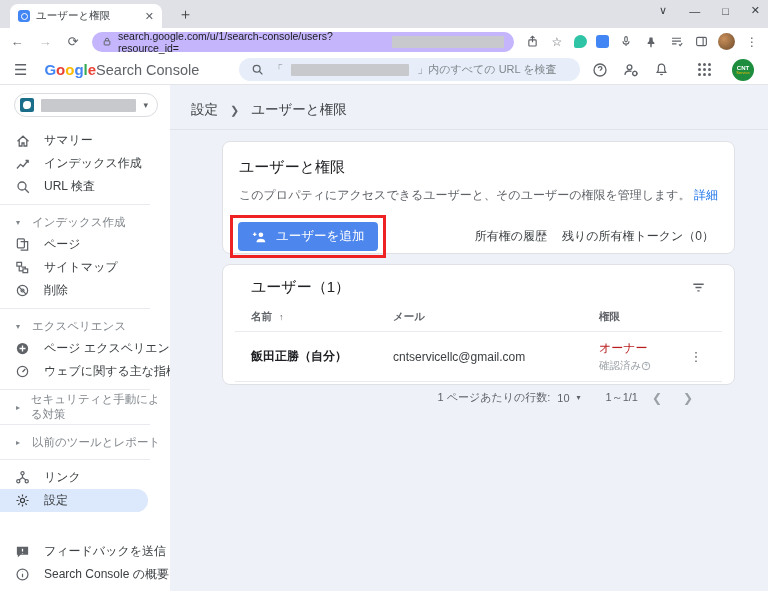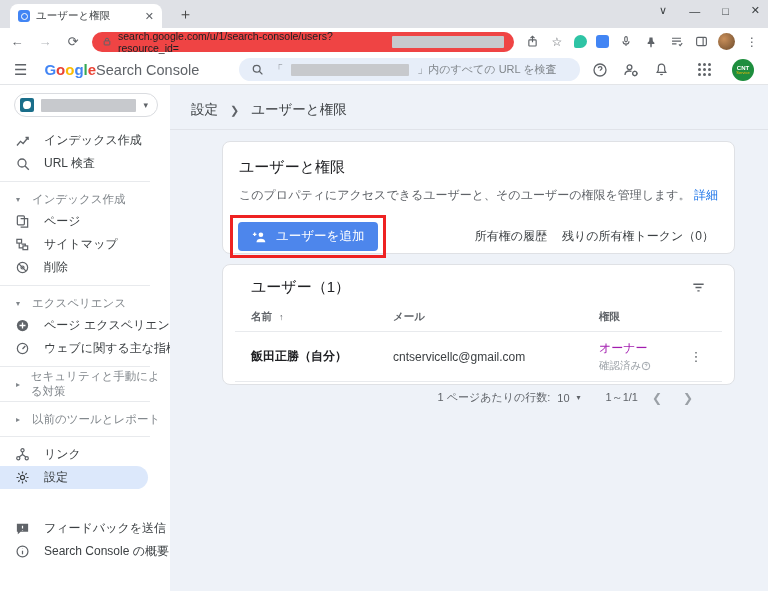--- a/index.html
+++ b/index.html
@@ -14,21 +14,21 @@
   .tab-title { flex:1; white-space:nowrap; overflow:hidden; }
   .tab-close { color:#5f6368; font-size:11px; cursor:default; }
   .newtab-btn { font-size:15px; color:#444; margin-left:10px; padding:0 6px 4px; }
   .win-controls { position:absolute; right:8px; top:4px; display:flex; gap:22px; color:#3c4043; font-size:11px; align-items:center; }
   .favicon { width:12px; height:12px; border-radius:3px; background:#4285f4; position:relative; flex:none; }
   .favicon::after { content:""; position:absolute; left:3px; top:3px; width:5px; height:5px; border:1.5px solid #fff; border-radius:50%; }
 
   .toolbar { height:27px; background:#fff; display:flex; align-items:center; padding:0 8px; gap:10px; }
   .nav-ic { color:#5f6368; font-size:13px; width:18px; text-align:center; }
   .nav-ic.dis { color:#b6b9bd; }
-  .urlbar { flex:1; max-width:460px; height:20px; background:#ef4444; border-radius:10px; display:flex; align-items:center; padding:0 10px; gap:6px; font-size:10.5px; color:#202124; }
+  .urlbar { flex:1; max-width:460px; height:20px; background:#c4b5fd; border-radius:10px; display:flex; align-items:center; padding:0 10px; gap:6px; font-size:10.5px; color:#202124; }
   .url-redact { width:115px; height:12px; background:#c7c9cd; border-radius:1px; }
   .tb-icons { display:flex; align-items:center; gap:9px; margin-left:auto; }
   .tb-ic { width:16px; height:16px; display:flex; align-items:center; justify-content:center; color:#5f6368; font-size:12px; }
   .ext-green { width:13px; height:13px; border-radius:50% 50% 50% 2px; background:#2ec4a5; }
   .ext-blue { width:13px; height:13px; border-radius:3px; background:#4285f4; }
   .avatar-photo { width:17px; height:17px; border-radius:50%; background:radial-gradient(circle at 35% 35%, #c98f5a, #6b4a2b); }
 
   
   .app-header { height:30px; background:#fff; border-bottom:1px solid #e3e5e8; display:flex; align-items:center; padding:0 14px; gap:12px; }
   .burger { font-size:15px; color:#5f6368; width:20px; }
@@ -85,21 +85,21 @@
   .card2-head { display:flex; align-items:center; }
   .filter-ic { margin-left:auto; color:#5f6368; }
   .tbl-header { display:flex; margin-top:13px; font-size:10.5px; color:#5f6368; font-weight:bold; padding-bottom:7px; }
   .col-name { width:142px; } .col-mail { width:206px; } .col-perm { flex:1; } .col-menu { width:20px; }
   .sort-arrow { font-size:9px; margin-left:4px; }
   .tbl-divider { border-top:1px solid #e8eaed; margin:0 -16px; }
   .tbl-row { display:flex; align-items:center; padding:8px 0; font-size:12px; }
   .cell-name { width:142px; font-weight:bold; color:#202124; }
   .cell-mail { width:206px; color:#3c4043; }
   .cell-perm { flex:1; }
-  .perm-main { color:#a21caf; }
+  .perm-main { color:#b91c1c; }
   .perm-sub { font-size:10.5px; color:#9aa0a6; margin-top:2px; display:flex; align-items:center; gap:0; }
   .kebab { width:20px; text-align:center; color:#5f6368; font-size:13px; letter-spacing:0; }
   .pagination { display:flex; align-items:center; justify-content:flex-end; gap:7px; padding:8px 6px 0 0; font-size:11px; color:#5f6368; }
   .pag-range { margin-left:18px; }
   .pag-chev { font-size:12px; color:#9aa0a6; width:24px; text-align:center; }
   .dd-caret { font-size:8px; color:#5f6368; }
 </style>
 </head>
 <body>
 
@@ -230,20 +230,28 @@
 
 <div class="app-body">
 
   <div class="sidebar">
     <div class="prop-selector">
       <span class="prop-ic"></span>
       <span class="prop-redact"></span>
       <span class="prop-caret">▾</span>
     </div>
 
+    <div class="side-item">
+      <span class="si-icon">
+          <svg width="16" height="16" viewBox="0 0 16 16" fill="none" stroke="#5f6368" stroke-width="1.3">
+            <path d="M2.5 8.2 8 3.2l5.5 5M4.2 7.2V13h2.8v-3h2v3h2.8V7.2"></path>
+          </svg>
+        </span>
+      <span class="si-label">サマリー</span>
+    </div>
     <div class="side-item">
       <span class="si-icon">
           <svg width="16" height="16" viewBox="0 0 16 16" fill="none" stroke="#5f6368" stroke-width="1.3">
             <path d="M2 12.5l3.5-4.2 2.6 2.2 5-6"></path>
             <path d="M10.5 4.5h2.6v2.6"></path>
           </svg>
         </span>
       <span class="si-label">インデックス作成</span>
     </div>
     <div class="side-item">

